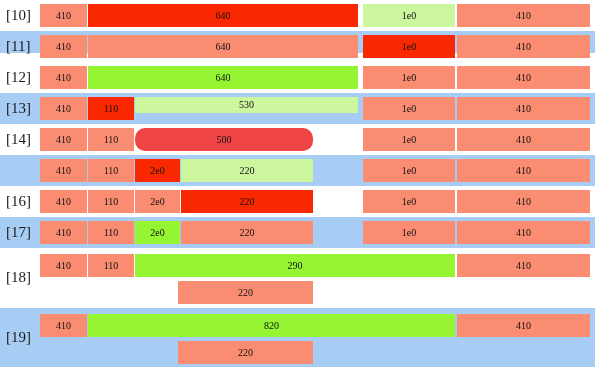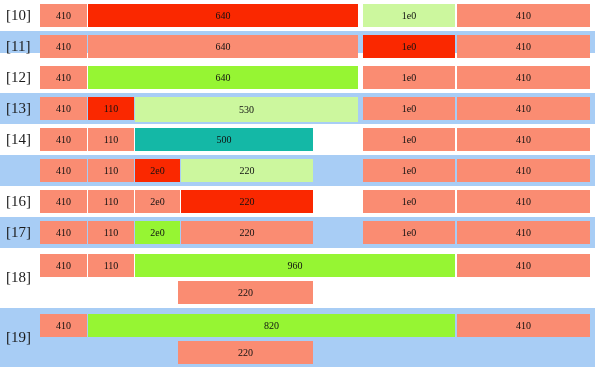--- a/index.html
+++ b/index.html
@@ -98,39 +98,39 @@
       </div>
     </div>
     <div class="row" style="top: 93px; height: 31px; background: rgb(168, 205, 245);">
       <div class="row-label" style="top: 6.5px;">[13]</div>
       <div class="bar" style="left: 40px; top: 4px; width: 47px; height: 23px; background: rgb(250, 140, 114);">
         <span class="bar-label">410</span>
       </div>
       <div class="bar" style="left: 88px; top: 4px; width: 46px; height: 23px; background: rgb(250, 40, 0);">
         <span class="bar-label">110</span>
       </div>
-      <div class="bar" style="left: 135px; top: 4px; width: 223px; height: 25px; background: rgb(204, 247, 158);">
+      <div class="bar" style="left: 135px; top: 4px; width: 223px; height: 16px; background: rgb(204, 247, 158);">
         <span class="bar-label">530</span>
       </div>
       <div class="bar" style="left: 363px; top: 4px; width: 92px; height: 23px; background: rgb(250, 140, 114);">
         <span class="bar-label">1e0</span>
       </div>
       <div class="bar" style="left: 457px; top: 4px; width: 133px; height: 23px; background: rgb(250, 140, 114);">
         <span class="bar-label">410</span>
       </div>
     </div>
     <div class="row" style="top: 124px; height: 31px; background: rgb(255, 255, 255);">
       <div class="row-label" style="top: 6.5px;">[14]</div>
       <div class="bar" style="left: 40px; top: 4px; width: 47px; height: 23px; background: rgb(250, 140, 114);">
         <span class="bar-label">410</span>
       </div>
       <div class="bar" style="left: 88px; top: 4px; width: 46px; height: 23px; background: rgb(250, 140, 114);">
         <span class="bar-label">110</span>
       </div>
-      <div class="bar" style="left: 135px; top: 4px; width: 178px; height: 23px; background: #14b8a6;">
+      <div class="bar" style="left: 135px; top: 4px; width: 178px; height: 23px; background: #ef4444; border-radius: 10px;">
         <span class="bar-label">500</span>
       </div>
       <div class="bar" style="left: 363px; top: 4px; width: 92px; height: 23px; background: rgb(250, 140, 114);">
         <span class="bar-label">1e0</span>
       </div>
       <div class="bar" style="left: 457px; top: 4px; width: 133px; height: 23px; background: rgb(250, 140, 114);">
         <span class="bar-label">410</span>
       </div>
     </div>
     <div class="row" style="top: 155px; height: 31px; background: rgb(168, 205, 245);">
@@ -198,21 +198,21 @@
     </div>
     <div class="row" style="top: 248px; height: 52px; background: rgb(255, 255, 255);">
       <div class="row-label" style="top: 21px;">[18]</div>
       <div class="bar" style="left: 40px; top: 6px; width: 47px; height: 23px; background: rgb(250, 140, 114);">
         <span class="bar-label">410</span>
       </div>
       <div class="bar" style="left: 88px; top: 6px; width: 46px; height: 23px; background: rgb(250, 140, 114);">
         <span class="bar-label">110</span>
       </div>
       <div class="bar" style="left: 135px; top: 6px; width: 320px; height: 23px; background: rgb(150, 245, 51);">
-        <span class="bar-label">960</span>
+        <span class="bar-label">290</span>
       </div>
       <div class="bar" style="left: 457px; top: 6px; width: 133px; height: 23px; background: rgb(250, 140, 114);">
         <span class="bar-label">410</span>
       </div>
       <div class="bar" style="left: 178px; top: 33px; width: 135px; height: 23px; background: rgb(250, 140, 114);">
         <span class="bar-label">220</span>
       </div>
     </div>
     <div class="row" style="top: 308px; height: 75px; background: rgb(168, 205, 245);">
       <div class="row-label" style="top: 20.5px;">[19]</div>

